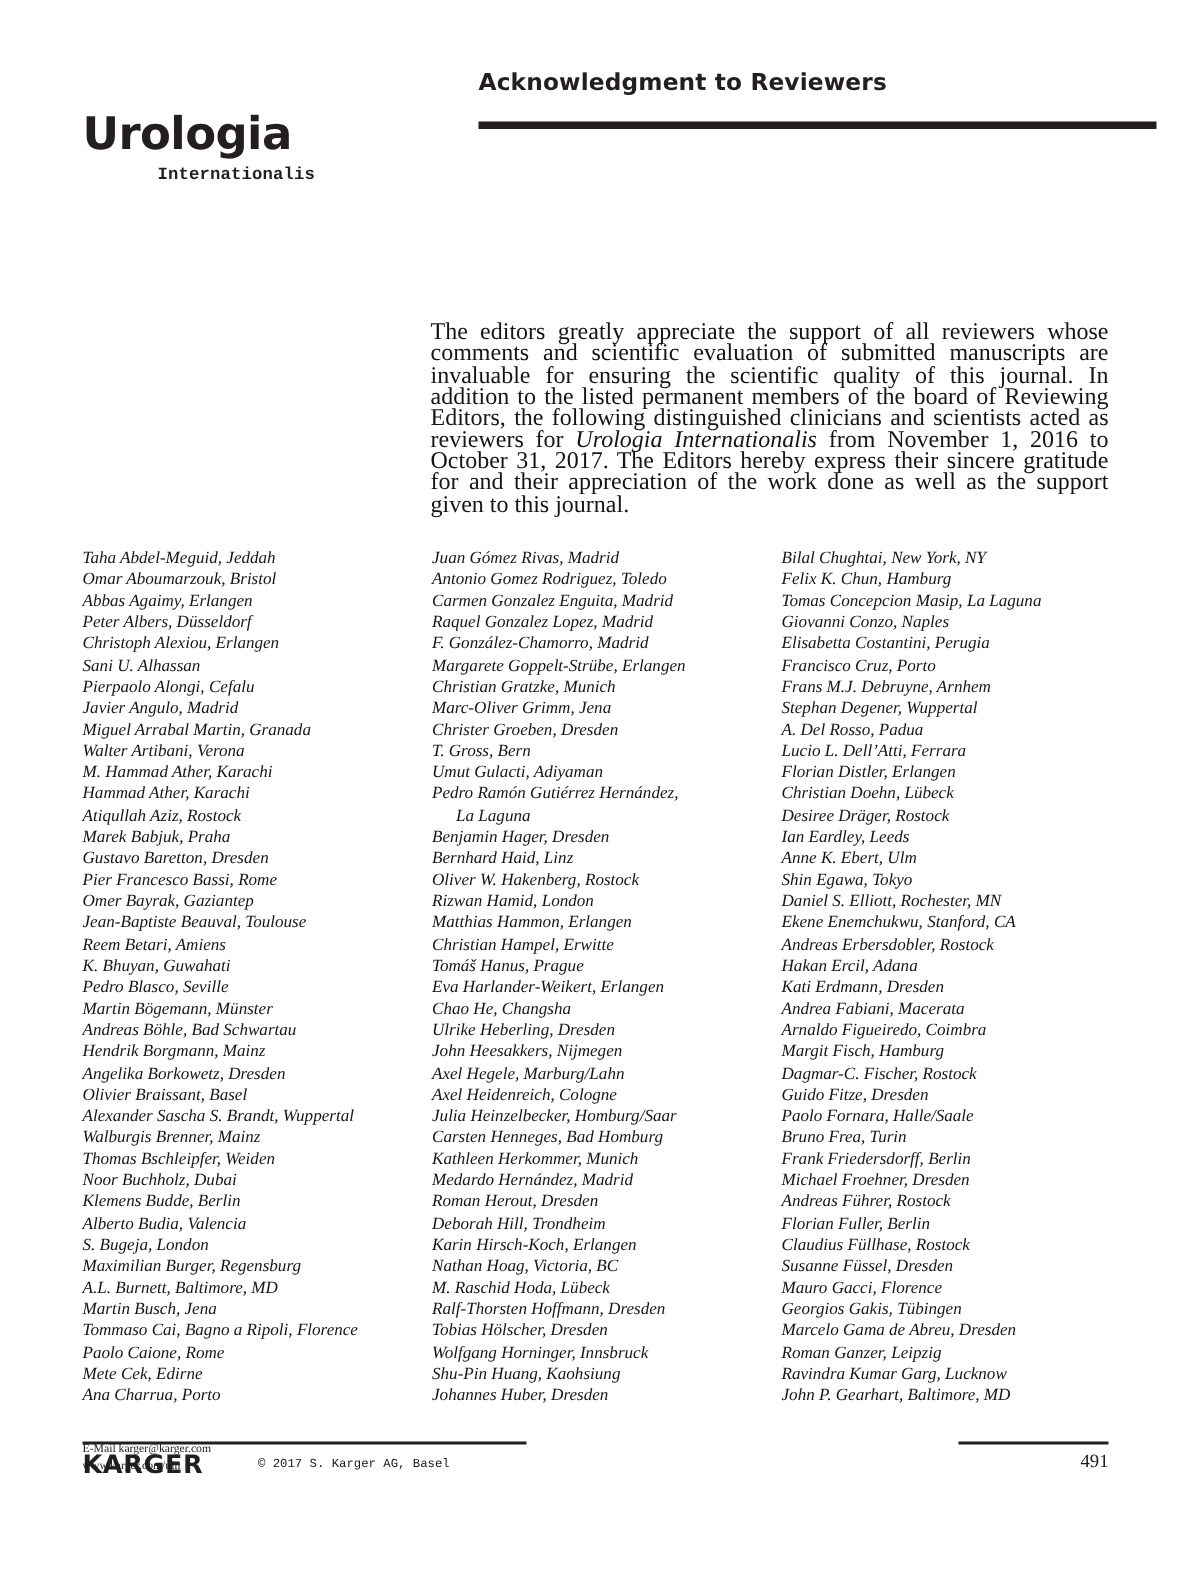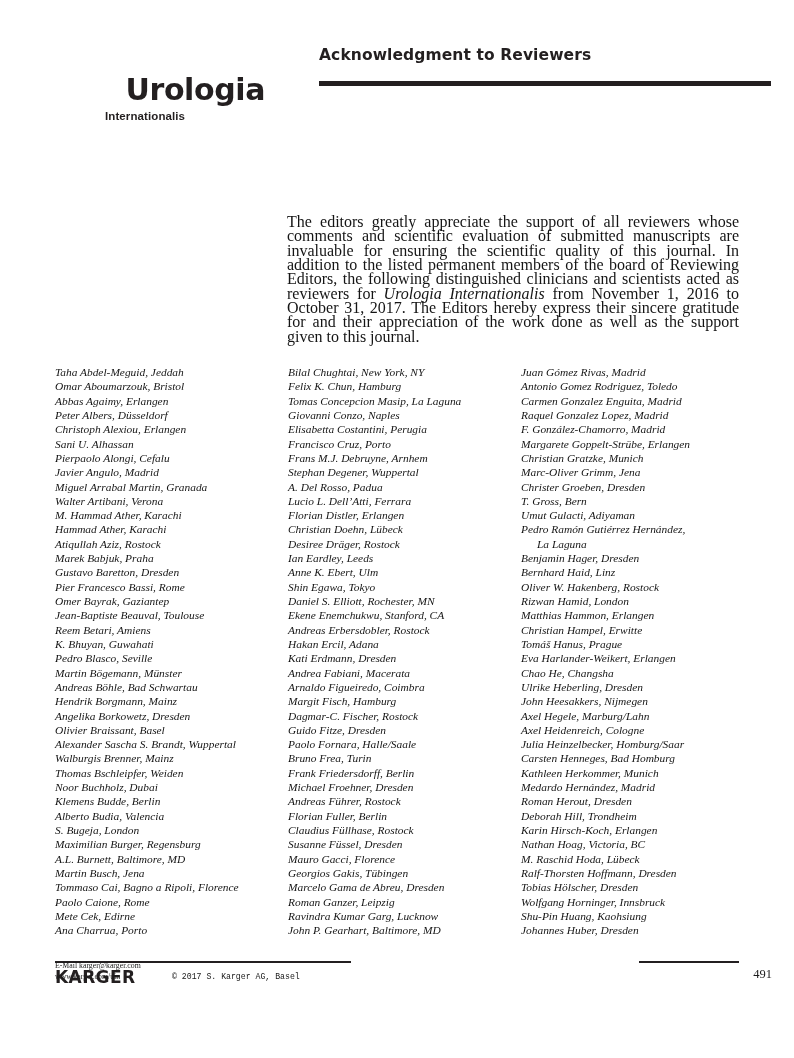--- a/index.html
+++ b/index.html
@@ -25,24 +25,23 @@
     top: 75px;
     width: 210px;
   }
   .logo-main {
     font-family: "DejaVu Sans", "Liberation Sans", sans-serif;
     font-weight: 700;
     font-size: 30px;
     letter-spacing: -0.4px;
     color: #231f20;
     line-height: 1;
-    text-align: right;
   }
   .logo-sub {
-    font-family: Liberation Sans, sans-serif;
+    font-family: Liberation Mono, monospace;
     font-weight: 700;
     font-size: 11.5px;
     letter-spacing: 0.1px;
     color: #231f20;
     margin-top: 5px;
     margin-left: 50px;
   }
 
   
   .title-block {
@@ -144,21 +143,21 @@
   .copyright {
     position: absolute;
     left: 172px;
     top: 972px;
     font-size: 8.2px;
     color: #1a1a1a;
     font-family: Liberation Mono, monospace;
   }
   .page-number {
     position: absolute;
-    left: 672px;
+    left: 639px;
     top: 967px;
     width: 100px;
     text-align: right;
     font-size: 12.5px;
     color: #1a1a1a;
   }
   .contact {
     position: absolute;
     left: 55px;
     top: 960px;
@@ -223,20 +222,63 @@
           <li>Maximilian Burger, Regensburg</li>
           <li>A.L. Burnett, Baltimore, MD</li>
           <li>Martin Busch, Jena</li>
           <li>Tommaso Cai, Bagno a Ripoli, Florence</li>
           <li>Paolo Caione, Rome</li>
           <li>Mete Cek, Edirne</li>
           <li>Ana Charrua, Porto</li>
         </ul>
     </div>
     <div class="col">
+      <ul id="list-col3">
+          <li>Juan Gómez Rivas, Madrid</li>
+          <li>Antonio Gomez Rodriguez, Toledo</li>
+          <li>Carmen Gonzalez Enguita, Madrid</li>
+          <li>Raquel Gonzalez Lopez, Madrid</li>
+          <li>F. González-Chamorro, Madrid</li>
+          <li>Margarete Goppelt-Strübe, Erlangen</li>
+          <li>Christian Gratzke, Munich</li>
+          <li>Marc-Oliver Grimm, Jena</li>
+          <li>Christer Groeben, Dresden</li>
+          <li>T. Gross, Bern</li>
+          <li>Umut Gulacti, Adiyaman</li>
+          <li class="wrap"><span>Pedro Ramón Gutiérrez Hernández,</span><span class="cont">La Laguna</span></li>
+          <li>Benjamin Hager, Dresden</li>
+          <li>Bernhard Haid, Linz</li>
+          <li>Oliver W. Hakenberg, Rostock</li>
+          <li>Rizwan Hamid, London</li>
+          <li>Matthias Hammon, Erlangen</li>
+          <li>Christian Hampel, Erwitte</li>
+          <li>Tomáš Hanus, Prague</li>
+          <li>Eva Harlander-Weikert, Erlangen</li>
+          <li>Chao He, Changsha</li>
+          <li>Ulrike Heberling, Dresden</li>
+          <li>John Heesakkers, Nijmegen</li>
+          <li>Axel Hegele, Marburg/Lahn</li>
+          <li>Axel Heidenreich, Cologne</li>
+          <li>Julia Heinzelbecker, Homburg/Saar</li>
+          <li>Carsten Henneges, Bad Homburg</li>
+          <li>Kathleen Herkommer, Munich</li>
+          <li>Medardo Hernández, Madrid</li>
+          <li>Roman Herout, Dresden</li>
+          <li>Deborah Hill, Trondheim</li>
+          <li>Karin Hirsch-Koch, Erlangen</li>
+          <li>Nathan Hoag, Victoria, BC</li>
+          <li>M. Raschid Hoda, Lübeck</li>
+          <li>Ralf-Thorsten Hoffmann, Dresden</li>
+          <li>Tobias Hölscher, Dresden</li>
+          <li>Wolfgang Horninger, Innsbruck</li>
+          <li>Shu-Pin Huang, Kaohsiung</li>
+          <li>Johannes Huber, Dresden</li>
+        </ul>
+    </div>
+    <div class="col">
       <ul id="list-col2">
           <li>Bilal Chughtai, New York, NY</li>
           <li>Felix K. Chun, Hamburg</li>
           <li>Tomas Concepcion Masip, La Laguna</li>
           <li>Giovanni Conzo, Naples</li>
           <li>Elisabetta Costantini, Perugia</li>
           <li>Francisco Cruz, Porto</li>
           <li>Frans M.J. Debruyne, Arnhem</li>
           <li>Stephan Degener, Wuppertal</li>
           <li>A. Del Rosso, Padua</li>
@@ -266,63 +308,20 @@
           <li>Claudius Füllhase, Rostock</li>
           <li>Susanne Füssel, Dresden</li>
           <li>Mauro Gacci, Florence</li>
           <li>Georgios Gakis, Tübingen</li>
           <li>Marcelo Gama de Abreu, Dresden</li>
           <li>Roman Ganzer, Leipzig</li>
           <li>Ravindra Kumar Garg, Lucknow</li>
           <li>John P. Gearhart, Baltimore, MD</li>
         </ul>
     </div>
-    <div class="col">
-      <ul id="list-col3">
-          <li>Juan Gómez Rivas, Madrid</li>
-          <li>Antonio Gomez Rodriguez, Toledo</li>
-          <li>Carmen Gonzalez Enguita, Madrid</li>
-          <li>Raquel Gonzalez Lopez, Madrid</li>
-          <li>F. González-Chamorro, Madrid</li>
-          <li>Margarete Goppelt-Strübe, Erlangen</li>
-          <li>Christian Gratzke, Munich</li>
-          <li>Marc-Oliver Grimm, Jena</li>
-          <li>Christer Groeben, Dresden</li>
-          <li>T. Gross, Bern</li>
-          <li>Umut Gulacti, Adiyaman</li>
-          <li class="wrap"><span>Pedro Ramón Gutiérrez Hernández,</span><span class="cont">La Laguna</span></li>
-          <li>Benjamin Hager, Dresden</li>
-          <li>Bernhard Haid, Linz</li>
-          <li>Oliver W. Hakenberg, Rostock</li>
-          <li>Rizwan Hamid, London</li>
-          <li>Matthias Hammon, Erlangen</li>
-          <li>Christian Hampel, Erwitte</li>
-          <li>Tomáš Hanus, Prague</li>
-          <li>Eva Harlander-Weikert, Erlangen</li>
-          <li>Chao He, Changsha</li>
-          <li>Ulrike Heberling, Dresden</li>
-          <li>John Heesakkers, Nijmegen</li>
-          <li>Axel Hegele, Marburg/Lahn</li>
-          <li>Axel Heidenreich, Cologne</li>
-          <li>Julia Heinzelbecker, Homburg/Saar</li>
-          <li>Carsten Henneges, Bad Homburg</li>
-          <li>Kathleen Herkommer, Munich</li>
-          <li>Medardo Hernández, Madrid</li>
-          <li>Roman Herout, Dresden</li>
-          <li>Deborah Hill, Trondheim</li>
-          <li>Karin Hirsch-Koch, Erlangen</li>
-          <li>Nathan Hoag, Victoria, BC</li>
-          <li>M. Raschid Hoda, Lübeck</li>
-          <li>Ralf-Thorsten Hoffmann, Dresden</li>
-          <li>Tobias Hölscher, Dresden</li>
-          <li>Wolfgang Horninger, Innsbruck</li>
-          <li>Shu-Pin Huang, Kaohsiung</li>
-          <li>Johannes Huber, Dresden</li>
-        </ul>
-    </div>
   </div>
 
   <div class="footer-rule-left"></div>
   <div class="footer-rule-right"></div>
   <div class="karger-logo">KARGER</div>
   <div class="copyright">© 2017 S. Karger AG, Basel</div>
   <div class="page-number">491</div>
   <div class="contact">
     <div>E-Mail karger@karger.com</div>
     <div>www.karger.com/uin</div>

